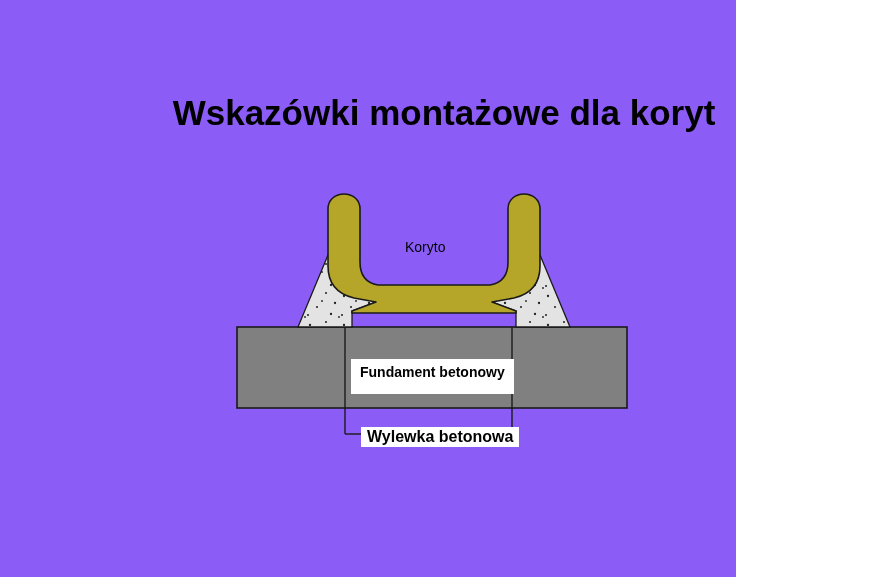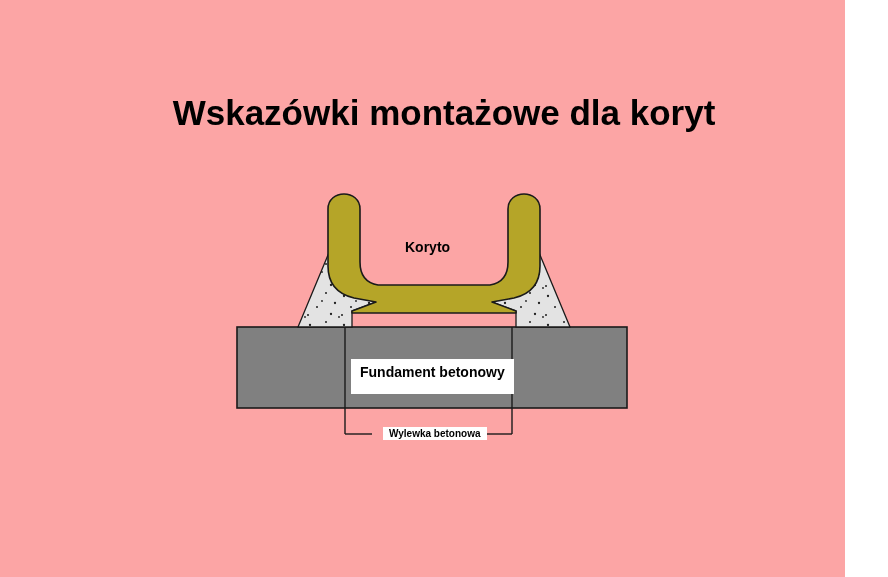--- a/index.html
+++ b/index.html
@@ -9,23 +9,23 @@
   body {
     width: 888px;
     height: 577px;
     background: #ffffff;
     font-family: "Liberation Sans", sans-serif;
     overflow: hidden;
     position: relative;
   }
   #canvas {
     position: relative;
-    width: 845px;
+    width: 736px;
     height: 577px;
-    background: #fca5a5;
+    background: #8b5cf6;
   }
   #diagram-title {
     position: absolute;
     left: 0;
     top: 92px;
     width: 888px;
     text-align: center;
     font-size: 35px;
     font-weight: bold;
     color: #000000;
@@ -41,36 +41,35 @@
   .lbl {
     position: absolute;
     color: #000000;
     font-weight: bold;
     white-space: nowrap;
   }
   #label-koryto {
     left: 405px;
     top: 239px;
     font-size: 14px;
-    font-weight: bold;
+    font-weight: normal;
   }
   #label-fundament {
     left: 351px;
     top: 359px;
     font-size: 14px;
     background: #ffffff;
     padding: 5px 9px 14px 9px;
   }
   #label-wylewka {
     left: 361px;
     top: 427px;
-    font-size: 10px;
+    font-size: 16px;
     background: #ffffff;
     padding: 1px 6px;
-    margin-left: 22px;
   }
 </style>
 </head>
 <body>
 
 <div id="canvas">
 
   <div id="diagram-title">Wskazówki montażowe dla koryt</div>
 
   <svg id="drawing" width="888" height="577" viewBox="0 0 888 577">

